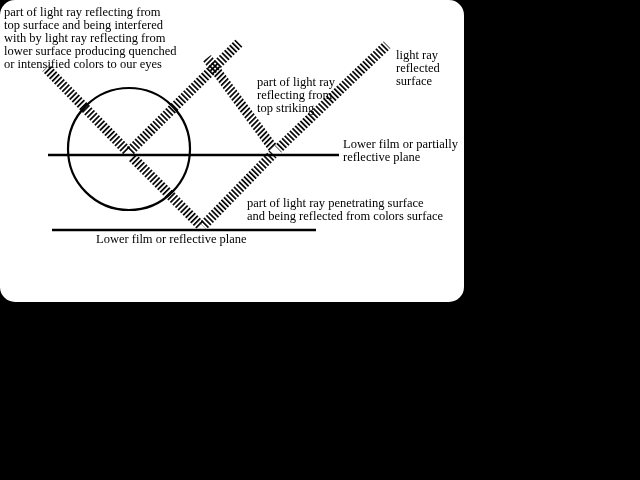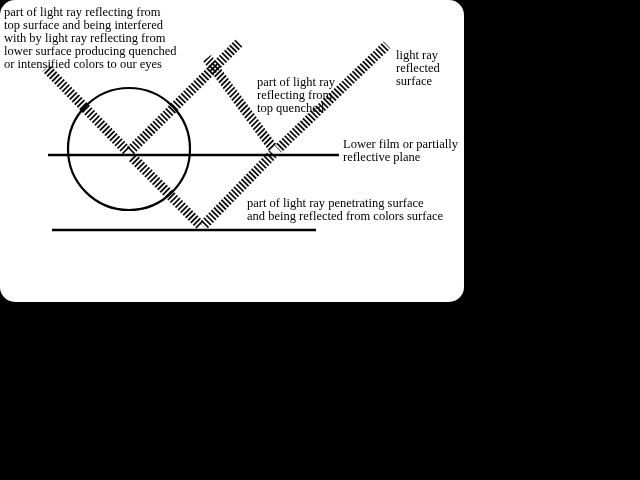--- a/index.html
+++ b/index.html
@@ -65,28 +65,29 @@
 
     <div class="lbl" style="left:396px;top:19px;margin-top:30px;">
       <div>light ray</div>
       <div>reflected</div>
       <div>surface</div>
     </div>
 
     <div class="lbl" style="left:237px;top:76px;margin-left:20px;">
       <div>part of light ray</div>
       <div>reflecting from</div>
-      <div>top quenched</div>
+      <div>top striking</div>
     </div>
 
     <div class="lbl" style="left:343px;top:138px;">
       <div>Lower film or partially</div>
       <div>reflective plane</div>
     </div>
 
     <div class="lbl" style="left:232px;top:197px;margin-left:15px;">
       <div>part of light ray penetrating surface</div>
       <div>and being reflected from colors surface</div>
     </div>
 
+    <div class="lbl" style="left:96px;top:233px;">Lower film or reflective plane</div>
 
   </div>
 </div>
 
 </body></html>

